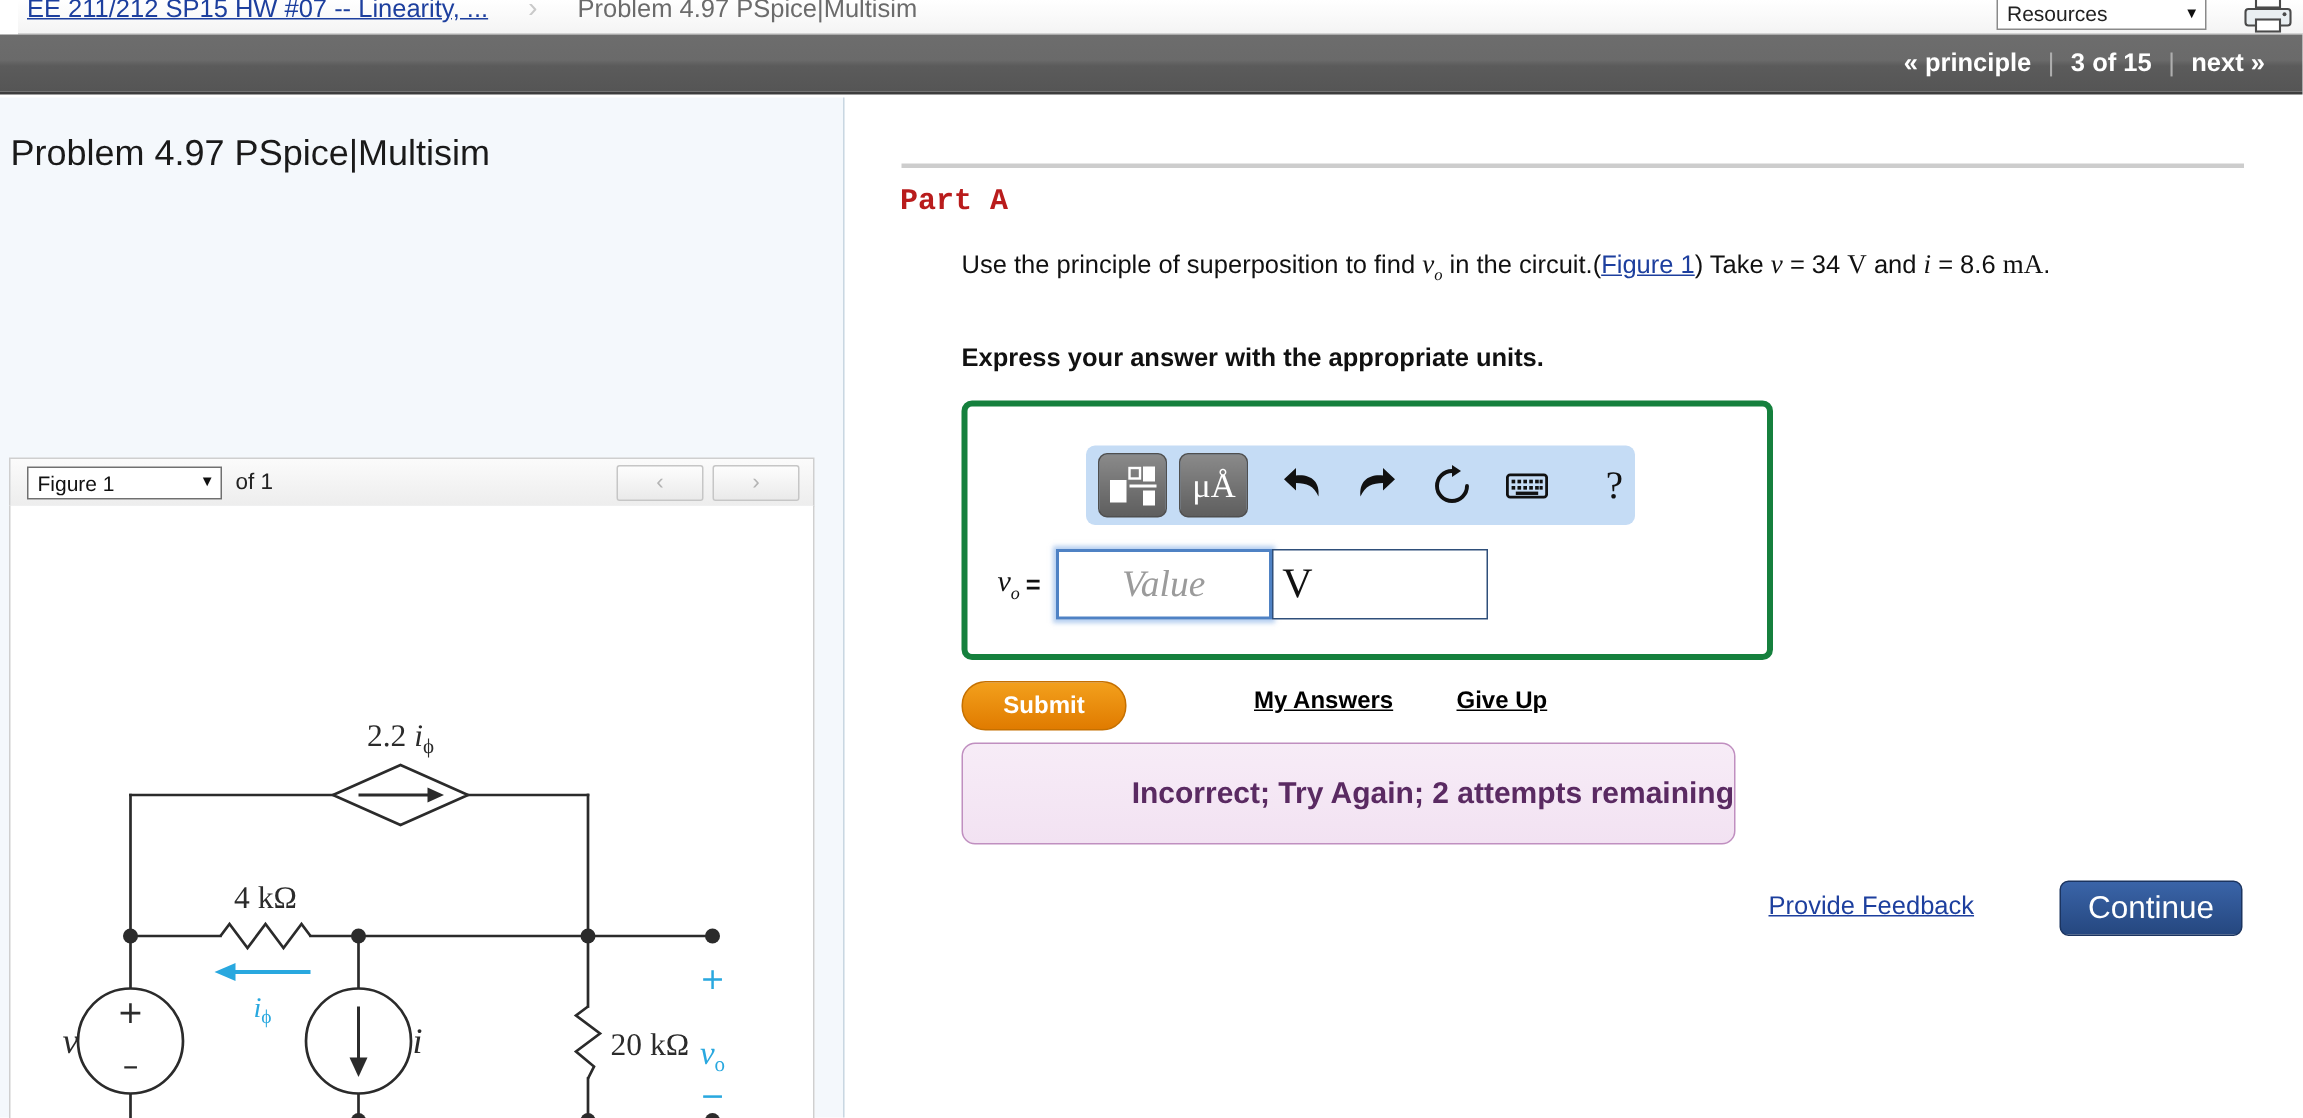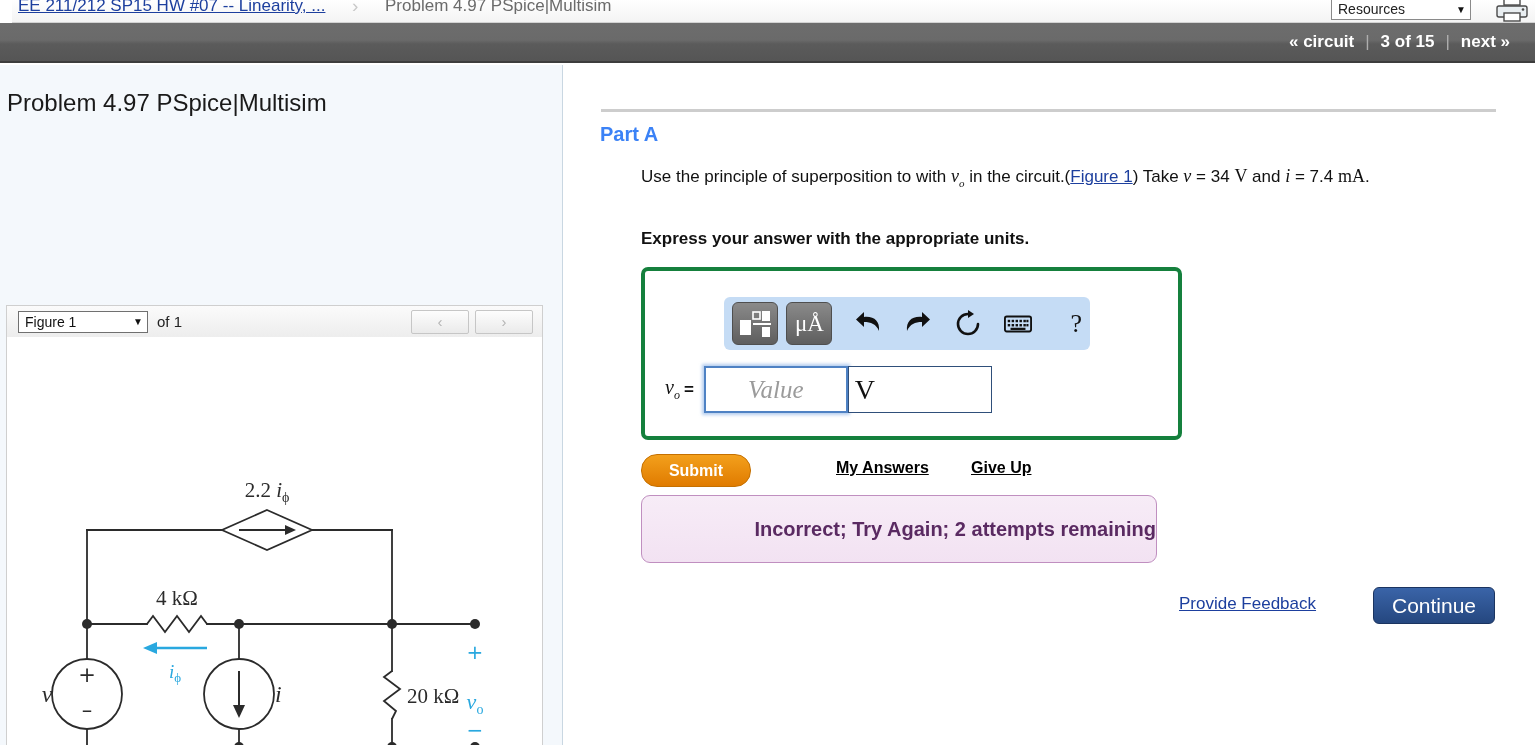--- a/index.html
+++ b/index.html
@@ -110,21 +110,21 @@
   #content {
     position: absolute; left: 564px; top: 65px;
     width: 971px; height: 680px; background: #ffffff;
   }
   #hr-top {
     position: absolute; left: 37px; top: 44px; width: 895px; height: 3px;
     background: #cdcdcd;
   }
   #part-label {
     position: absolute; left: 36px; top: 58px;
-    font-size: 20px; font-weight: bold; color: #3b82f6;
+    font-size: 20px; font-weight: bold; color: #b91c1c; font-family: Liberation Mono, monospace;
   }
   #question {
     position: absolute; left: 77px; top: 98px; width: 828px;
     font-size: 17px; color: #111; line-height: 1.55;
   }
   #question .mi { font-family: "Liberation Serif", serif; font-style: italic; font-size: 18px; }
   #question .mroman { font-family: "Liberation Serif", serif; font-style: normal; font-size: 18px; }
   #question sub { font-size: 11px; }
   #fig-link { color: #1d3f9e; text-decoration: underline; cursor: pointer; }
   #express {
@@ -248,21 +248,21 @@
       <rect x="9" y="2" width="16" height="7" fill="none" stroke="#4a4a4a" stroke-width="1.4"></rect>
       <path d="M4 10 h26 a2 2 0 0 1 2 2 v7 a2 2 0 0 1 -2 2 h-26 a2 2 0 0 1 -2 -2 v-7 a2 2 0 0 1 2 -2 z" fill="#e9eef1" stroke="#4a4a4a" stroke-width="1.4"></path>
       <rect x="9" y="17" width="16" height="8" fill="#ffffff" stroke="#4a4a4a" stroke-width="1.4"></rect>
       <circle cx="28" cy="13.5" r="1.3" fill="#4a4a4a"></circle>
     </svg>
   </div>
 </div>
 
 <div id="navbar">
   <div id="nav-right">
-    <span class="navlink">« circuit</span>
+    <span class="navlink">« principle</span>
     <span class="pipe">|</span>
     <span class="pagecount">3 of 15</span>
     <span class="pipe">|</span>
     <span class="navlink">next »</span>
   </div>
 </div>
 
 <div id="left-panel">
   <div id="problem-title">Problem 4.97 PSpice|Multisim</div>
 
@@ -358,21 +358,21 @@
       <text x="468" y="400" text-anchor="middle" font-family="DejaVu Sans, sans-serif" font-size="20" fill="#29a8df">−</text>
     </svg>
   </div>
 </div>
 
 <div id="content">
   <div id="hr-top"></div>
   <div id="part-label">Part A</div>
 
   <div id="question">
-    <span>Use the principle of superposition to with </span><span class="mi"><span>v</span><sub>o</sub></span><span> in the circuit.(</span><span id="fig-link">Figure 1</span><span>) Take </span><span class="mi">v</span><span> = 34 </span><span class="mroman">V</span><span> and </span><span class="mi">i</span><span> = 7.4 </span><span class="mroman">mA</span><span>.</span>
+    <span>Use the principle of superposition to find </span><span class="mi"><span>v</span><sub>o</sub></span><span> in the circuit.(</span><span id="fig-link">Figure 1</span><span>) Take </span><span class="mi">v</span><span> = 34 </span><span class="mroman">V</span><span> and </span><span class="mi">i</span><span> = 8.6 </span><span class="mroman">mA</span><span>.</span>
   </div>
 
   <div id="express">Express your answer with the appropriate units.</div>
 
   <div id="answer-box">
     <div id="mathtoolbar">
 
       <div class="tb-btn-box">
         <svg width="34" height="30" viewBox="0 0 34 30">
           <rect x="2" y="11" width="11" height="15" fill="#ffffff"></rect>

